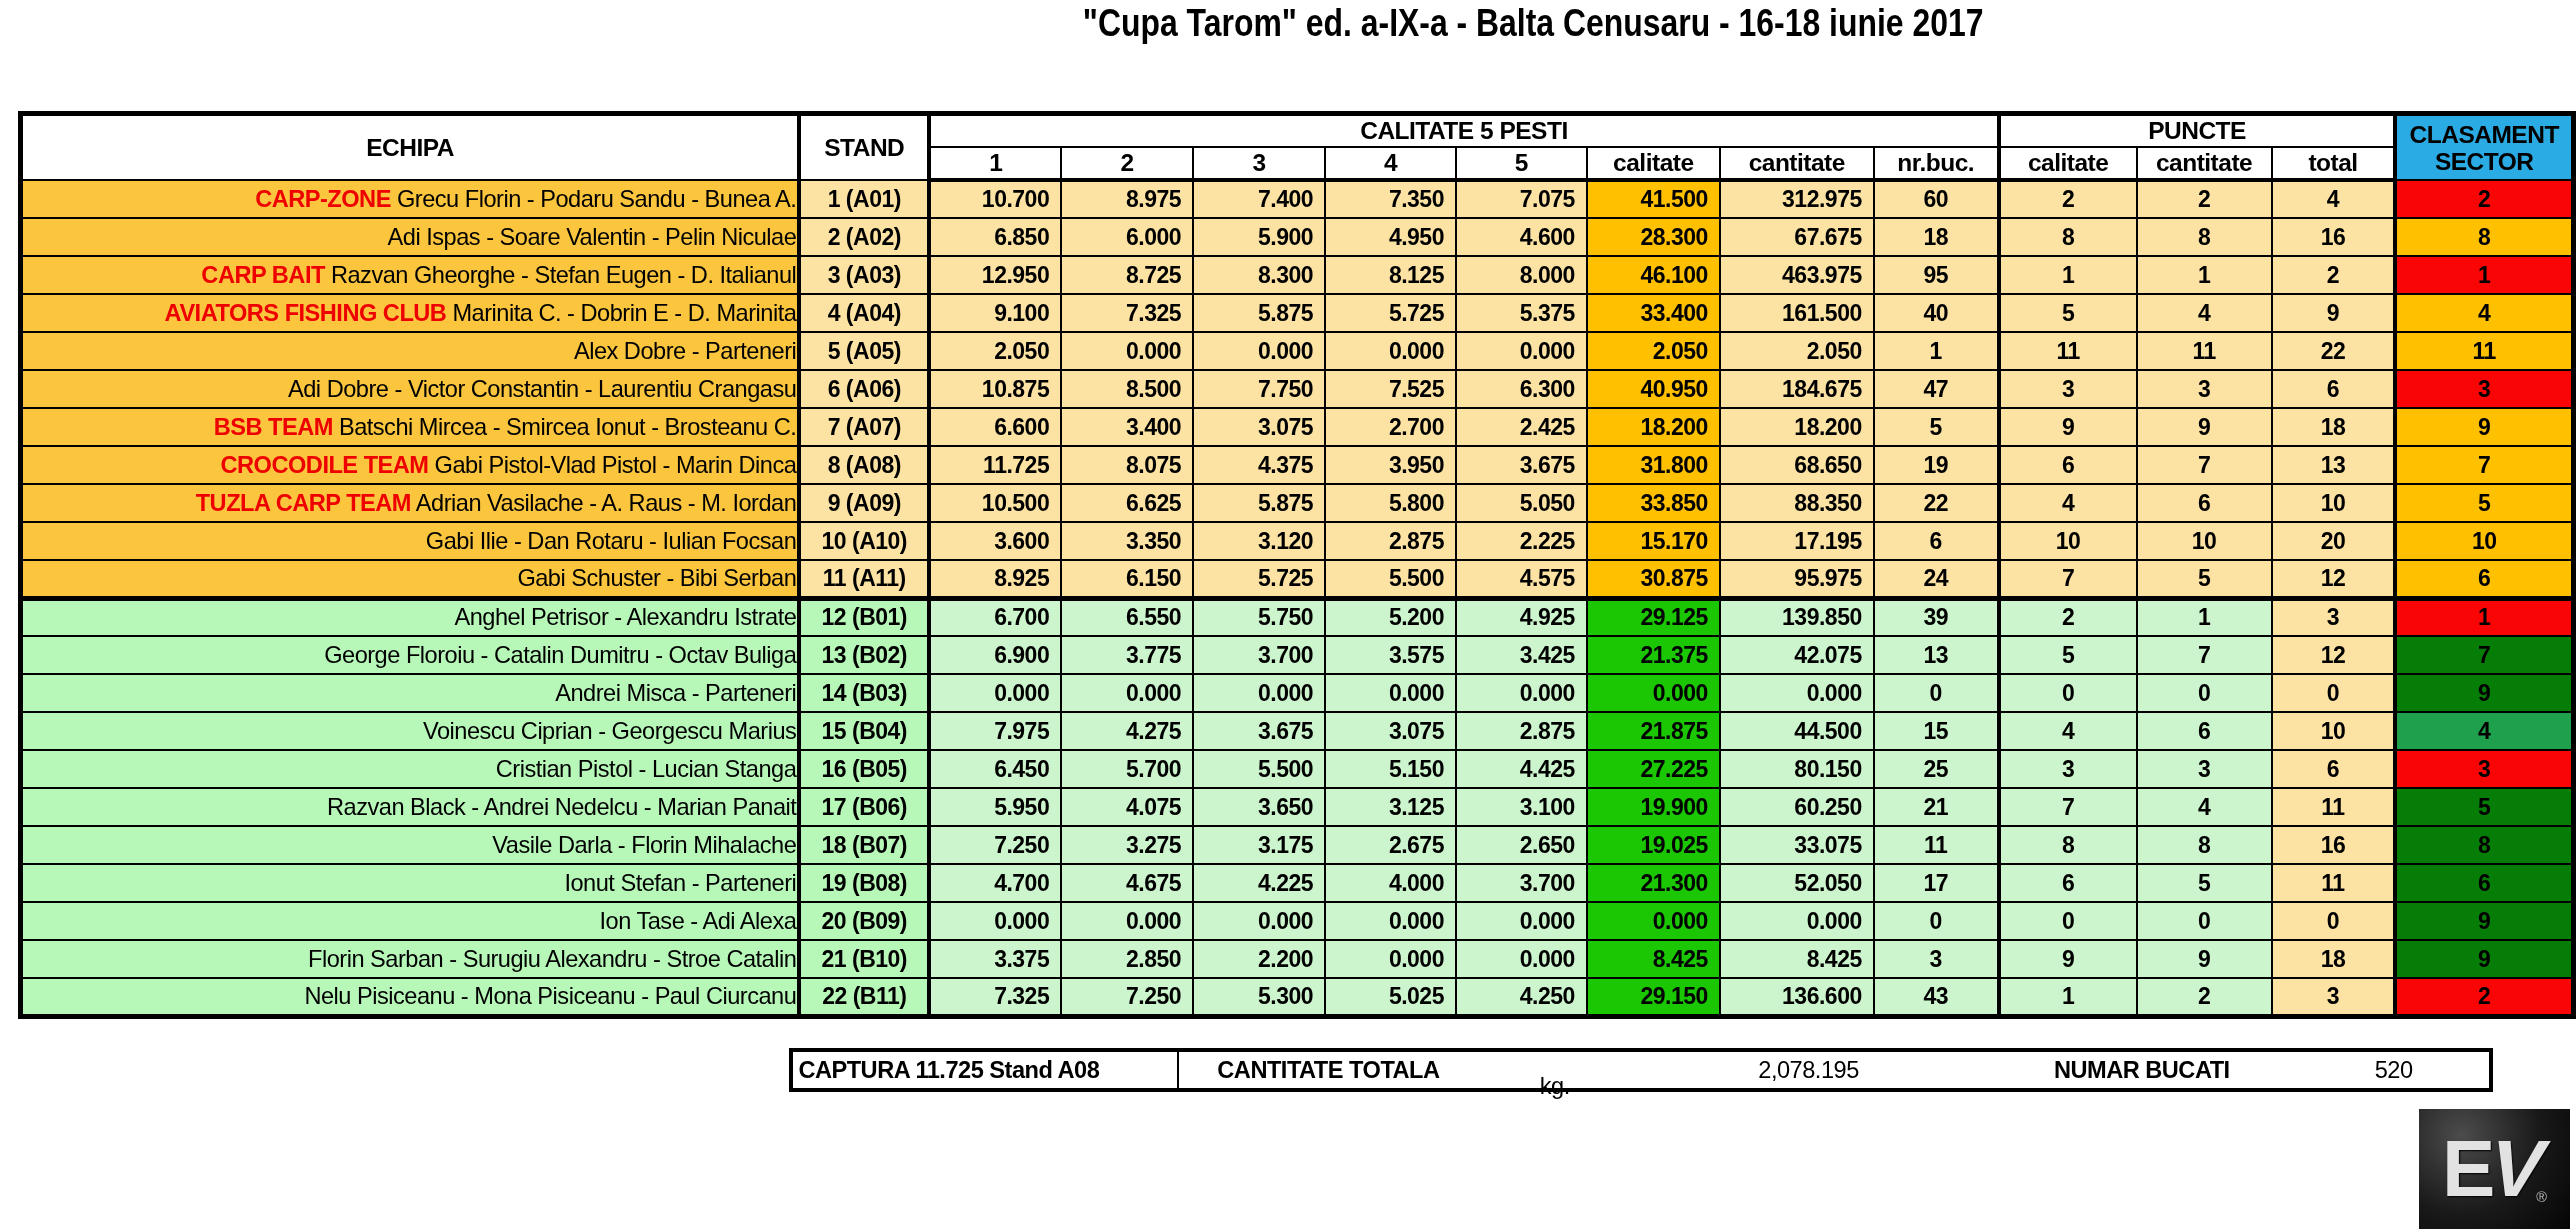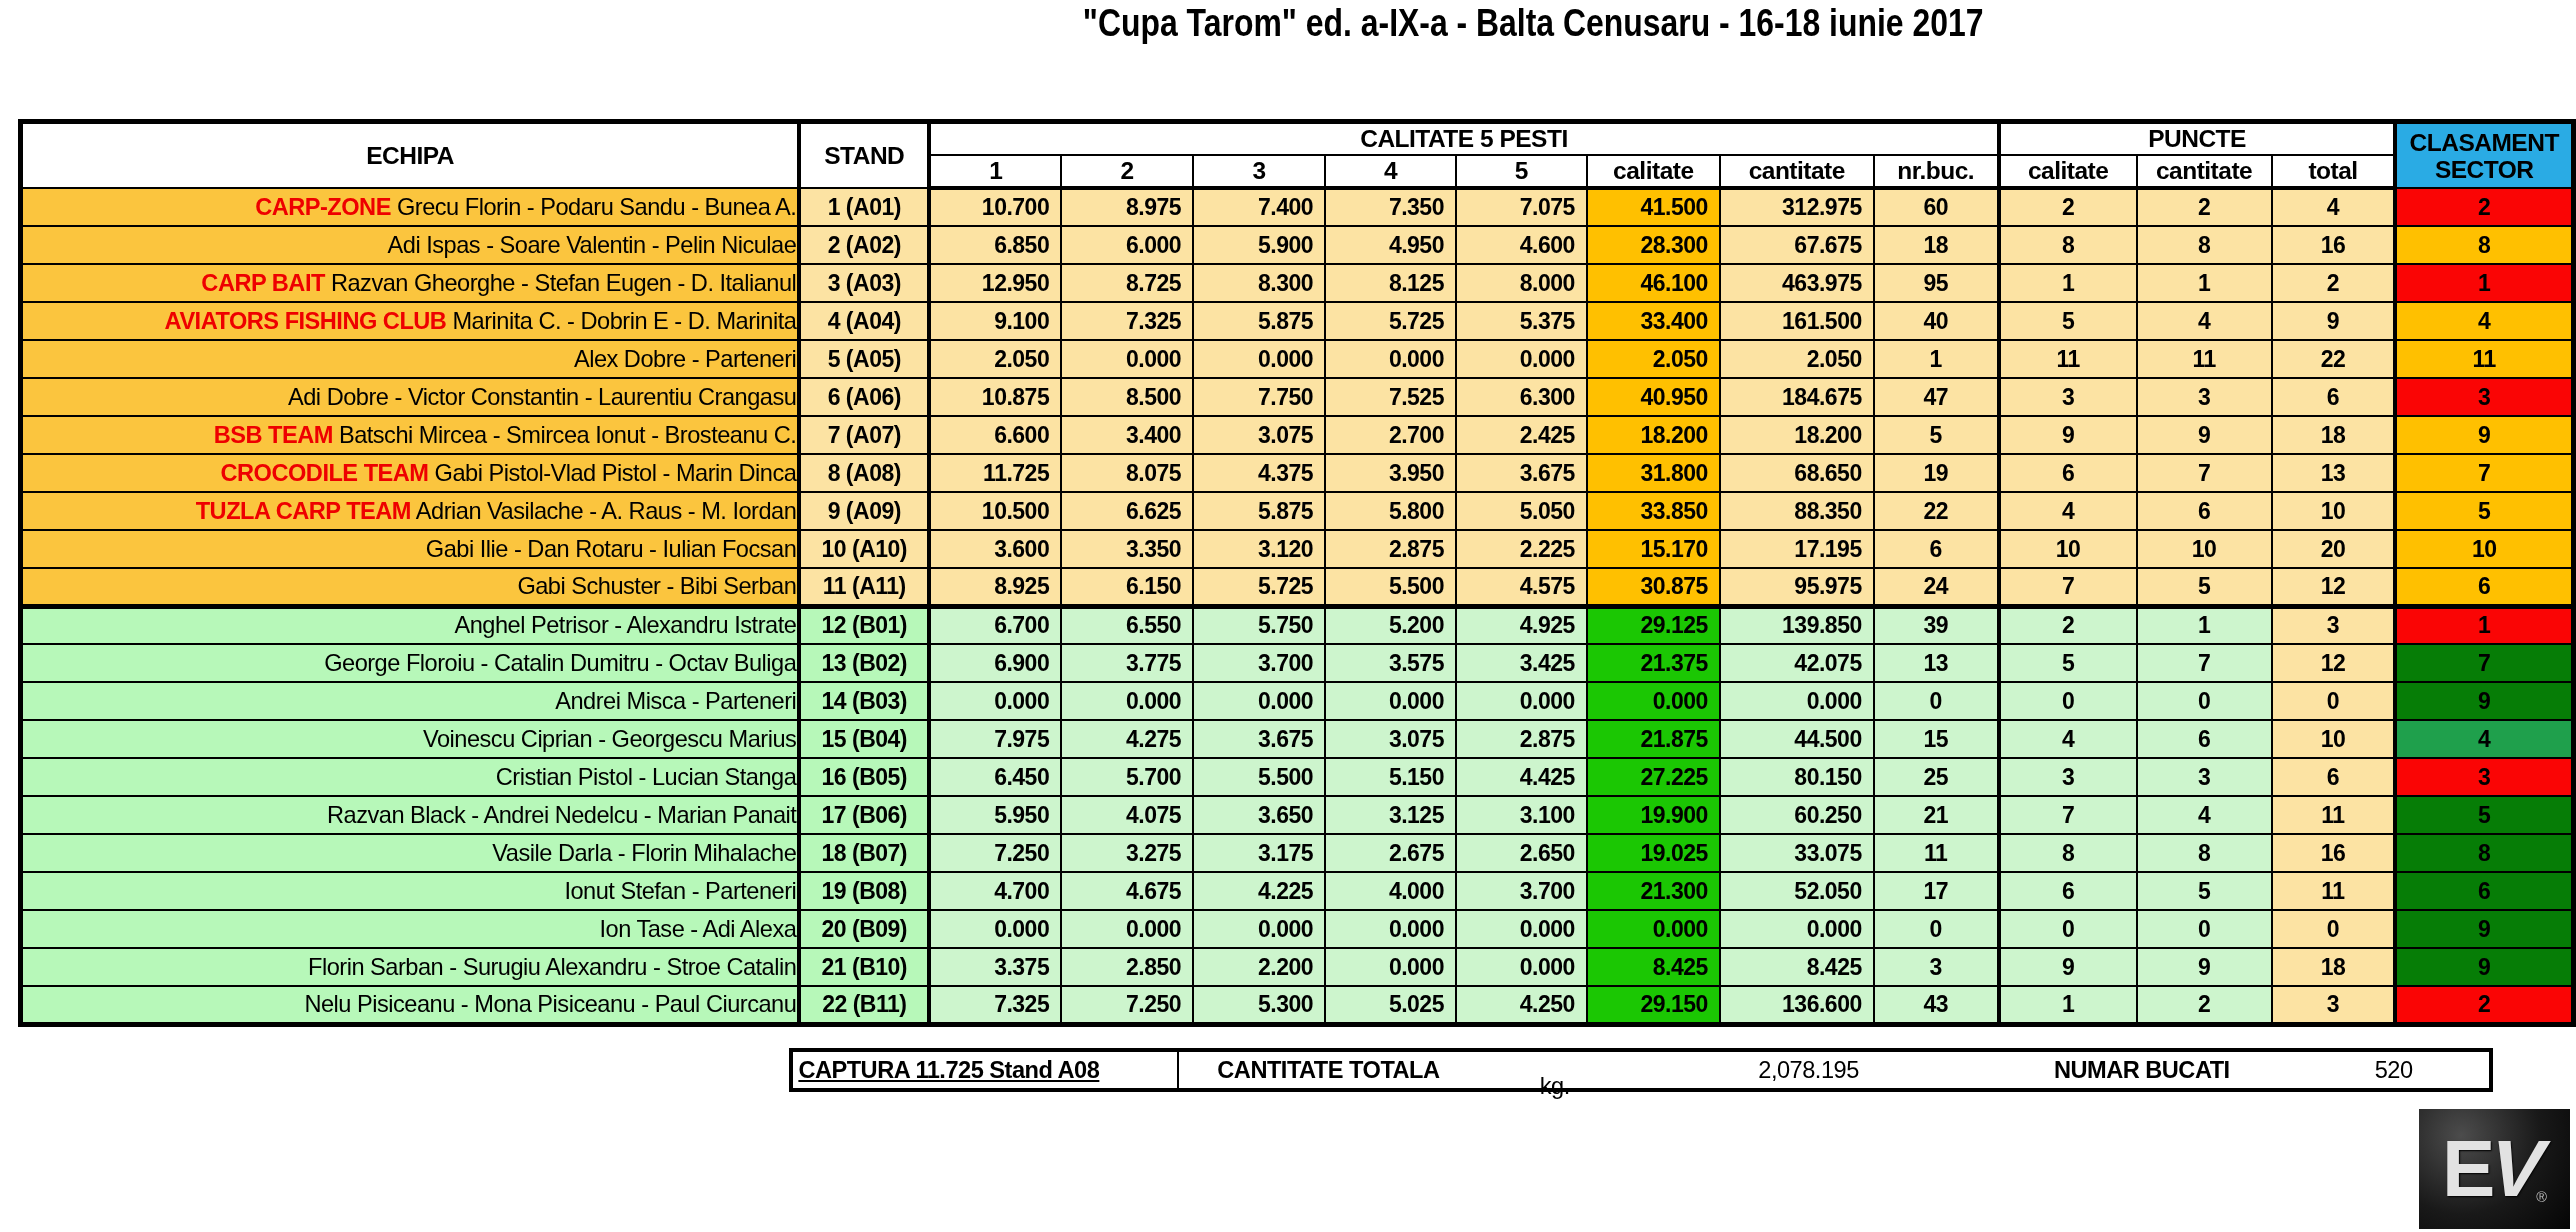--- a/index.html
+++ b/index.html
@@ -6,21 +6,21 @@
   body{
     width:2576px;height:1232px;position:relative;background:#fff;
     font-family:"Liberation Sans",sans-serif;color:#000;overflow:hidden;
   }
   
   .title{position:absolute;left:508px;top:0px;width:2051px;text-align:center;
     font-size:38px;font-weight:bold;line-height:47px;}
   .title>span{display:inline-block;transform:scaleX(.84);transform-origin:center;white-space:nowrap;}
 
   
-  .tbl-wrap{position:absolute;left:18px;top:119px;}
+  .tbl-wrap{position:absolute;left:18px;top:111px;}
   table{border-collapse:collapse;table-layout:fixed;border:5.4px solid #000;}
   th,td{border:2.7px solid #000;overflow:hidden;white-space:nowrap;box-sizing:border-box;
     letter-spacing:-0.5px;}
   thead th{background:#fff;font-weight:bold;font-size:24.5px;text-align:center;}
   thead tr.grp th{height:27px;}
   thead tr.sub th{height:29px;border-bottom-width:4.5px;}
   tbody td{height:38px;font-size:23px;vertical-align:middle;}
 
   
   th.stand,td.stand{border-left-width:4.5px;}
@@ -52,21 +52,21 @@
   td.rank.rank-orange{background:var(--rank-orange) !important;}
   td.rank.rank-dkgreen{background:var(--rank-dkgreen) !important;}
   td.rank.rank-medgreen{background:var(--rank-medgreen) !important;}
 
   
   .summary{position:absolute;left:789px;top:1048px;width:1704px;height:44px;
     border:4.5px solid #000;background:#fff;display:flex;align-items:stretch;
     font-size:23.6px;box-sizing:border-box;letter-spacing:-0.5px;}
   .summary>div{display:flex;align-items:center;justify-content:center;white-space:nowrap;}
   .summary .captura{width:379px;justify-content:flex-start;padding-left:5.4px;
-    border-right:2.7px solid #000;font-weight:bold;text-decoration:underline;}
+    border-right:2.7px solid #000;font-weight:bold;}
   .summary .lbl-cant{width:299px;font-weight:bold;}
   .summary .kg{width:154px;font-weight:normal;margin-top:32px;}
   .summary .val{width:354px;font-weight:normal;}
   .summary .lbl-num{width:313px;font-weight:bold;}
   .summary .cnt{width:191px;font-weight:normal;}
 
   
   .logo{position:absolute;left:2419px;top:1109px;width:151px;height:120px;
     background:radial-gradient(circle at 28% 22%, #4c4c4c 0%, #191919 55%, #050505 100%);
     display:flex;align-items:center;justify-content:center;}

